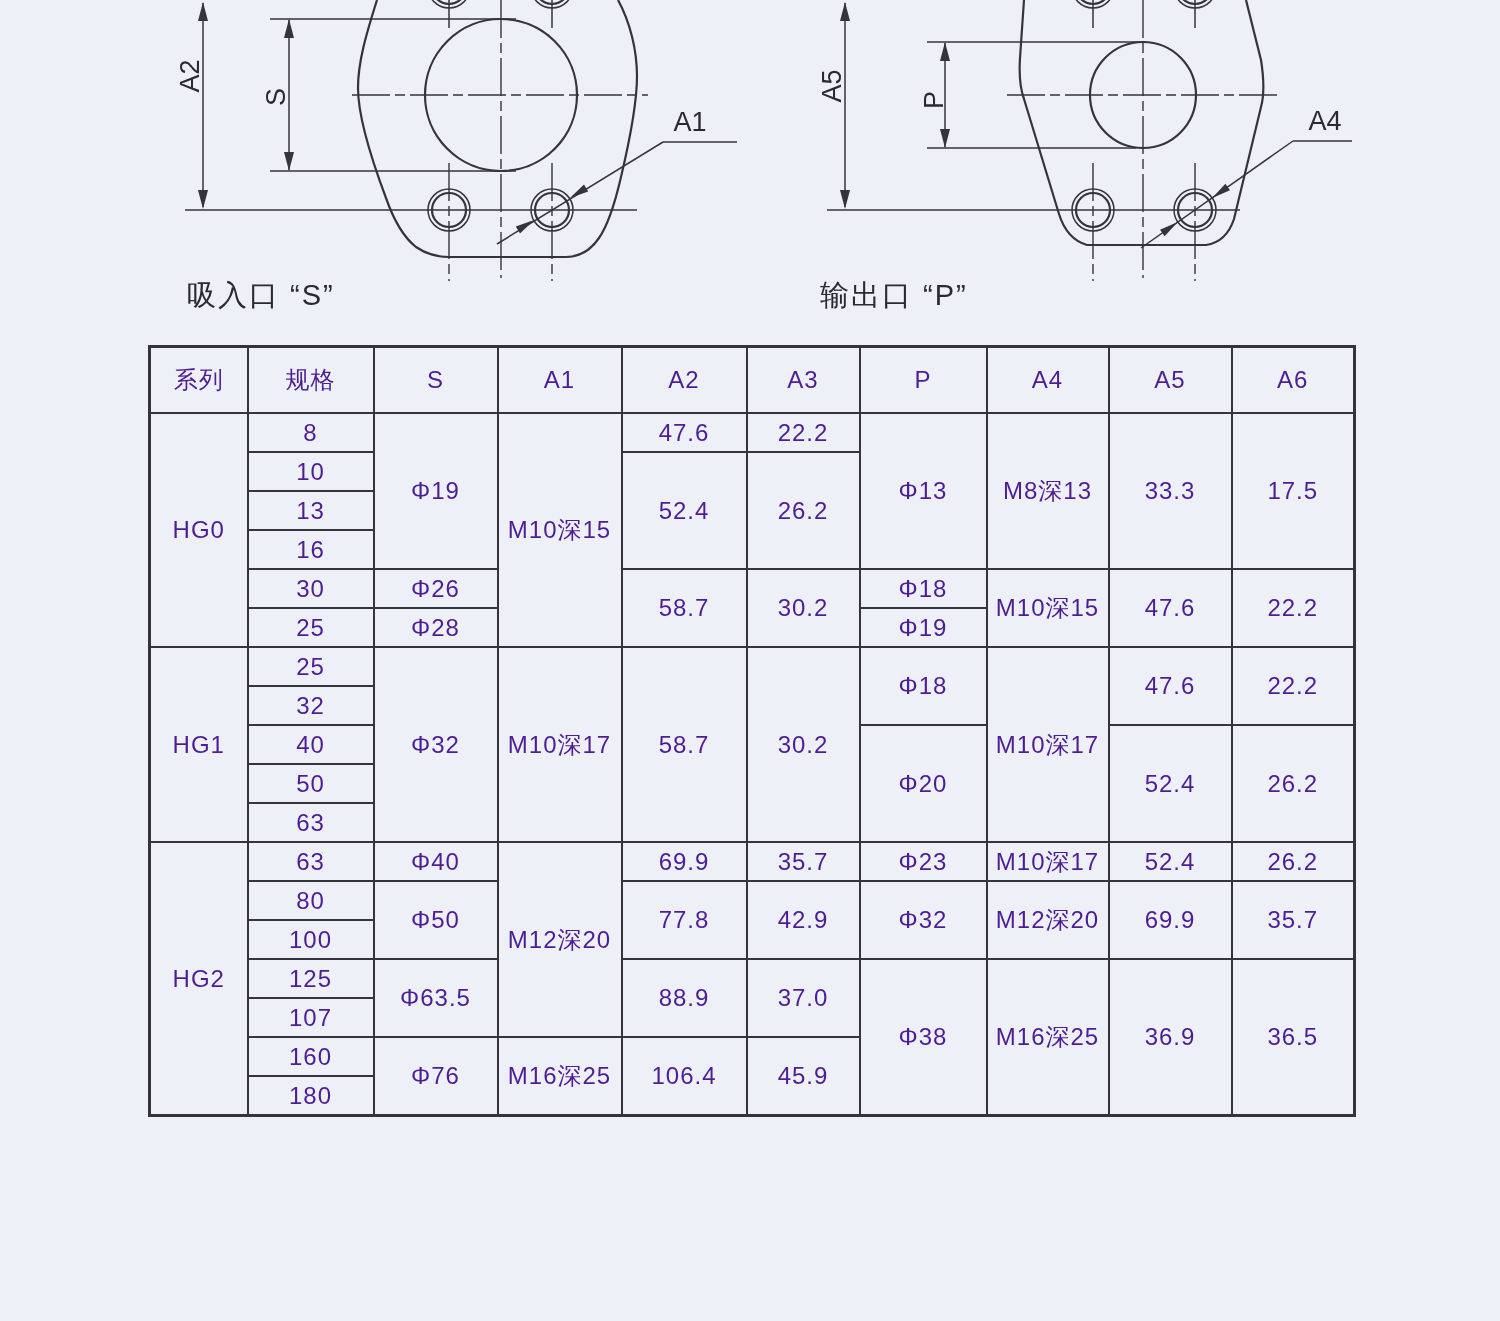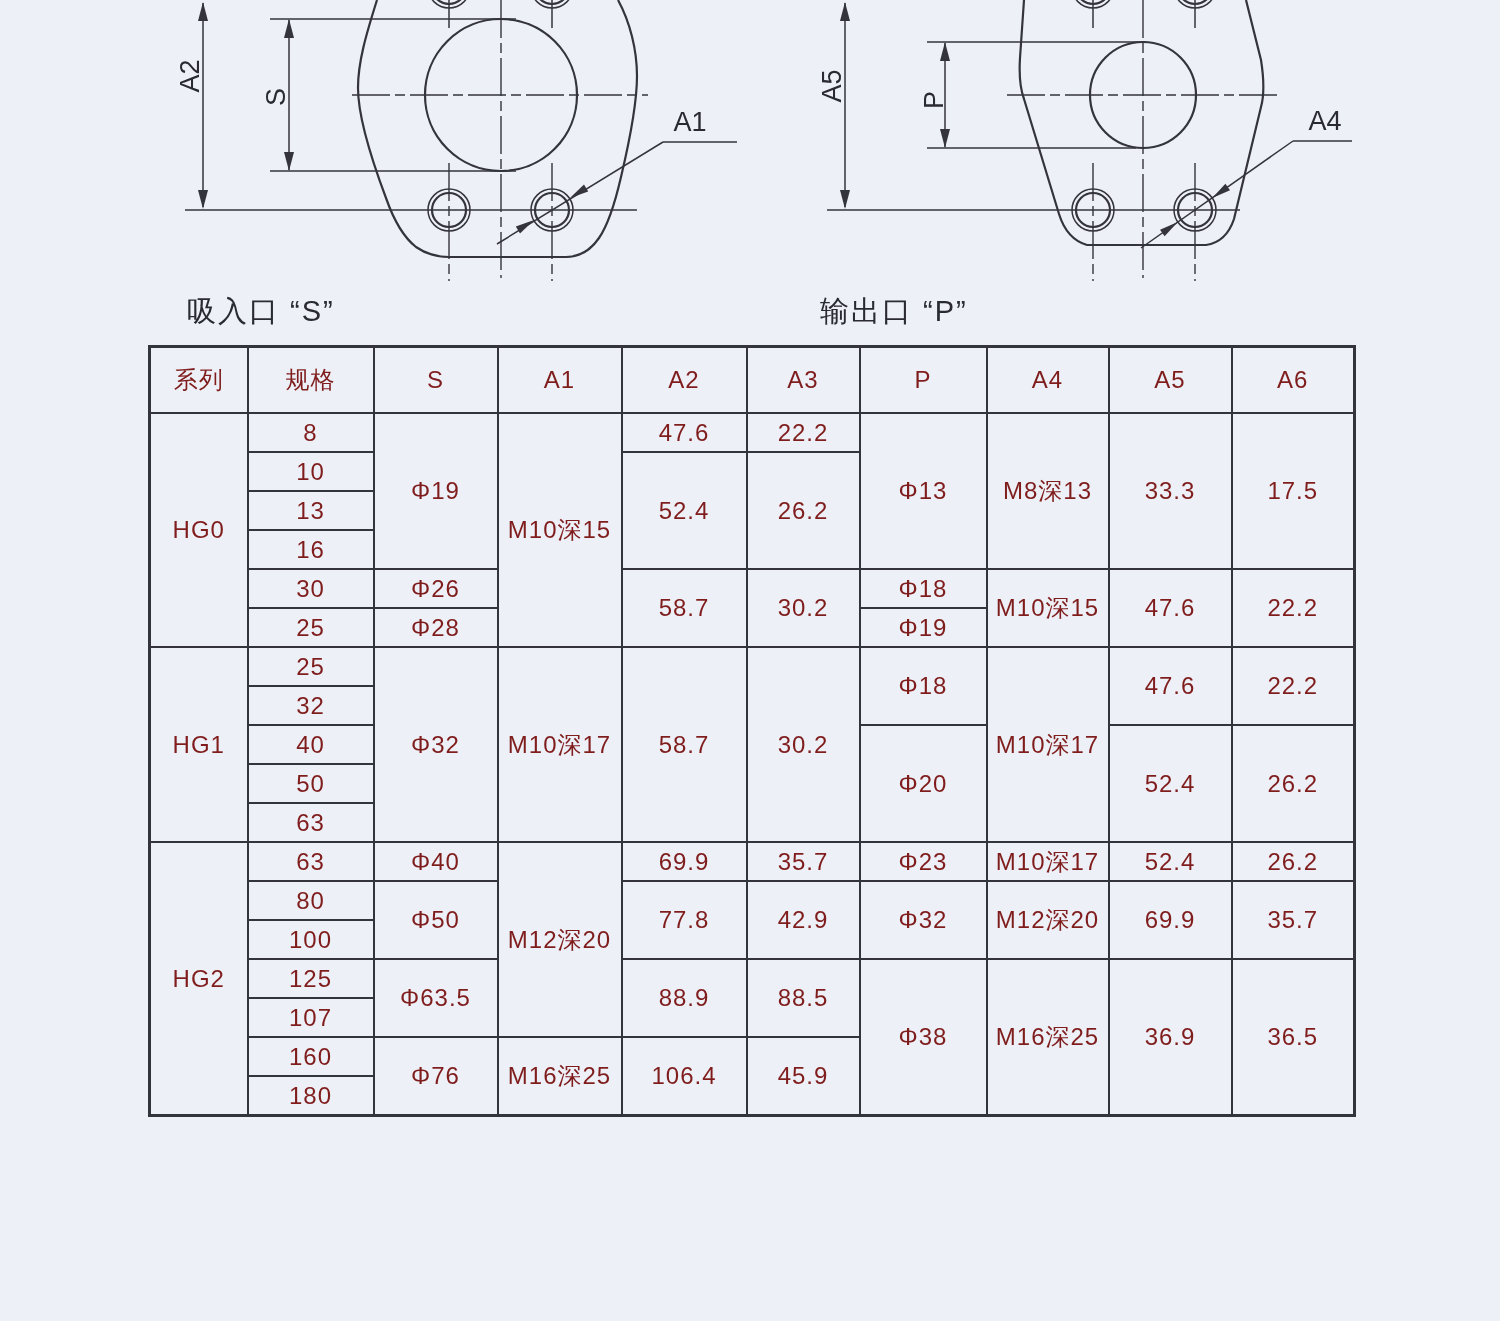--- a/index.html
+++ b/index.html
@@ -7,28 +7,28 @@
   #stage { position:relative; width:1500px; height:1321px; background:#eef0f7; overflow:hidden; }
 
   
   #drawings { position:absolute; left:0; top:0; width:1500px; height:335px; }
   .ln   { stroke:#34343c; stroke-width:2.2; fill:none; }
   .thin { stroke:#34343c; stroke-width:1.5; fill:none; }
   .cl   { stroke:#34343c; stroke-width:1.4; fill:none; stroke-dasharray:38 5 10 5; }
   .arr  { fill:#34343c; stroke:none; }
   .dimtext { fill:#2a2a32; font-size:27px; font-family:"Liberation Sans","DejaVu Sans",sans-serif; }
 
-  .caption { position:absolute; top:276px; font-size:29px; color:#2a2a32; letter-spacing:2px;margin-top:16px; }
+  .caption { position:absolute; top:276px; font-size:29px; color:#2a2a32; letter-spacing:2px; }
   #caption-suction { left:187px; }
   #caption-outlet  { left:820px; }
 
   
   #spec-table-wrap { position:absolute; left:148px; top:345px; }
   table.spec { border-collapse:collapse; table-layout:fixed; width:1205px;
-               border:3px solid #34343c; color:#7f1d1d; }
+               border:3px solid #34343c; color:#4c1d95; }
   table.spec th, table.spec td {
       border:2px solid #34343c; text-align:center; vertical-align:middle;
       padding:0; font-weight:normal; font-size:24px; letter-spacing:1px;
       overflow:hidden; white-space:nowrap;
   }
   table.spec th { height:64px; }
   table.spec td { height:37px; }
 </style>
 </head>
 <body>
@@ -239,21 +239,21 @@
         <td rowspan="2">69.9</td>
         <td rowspan="2">35.7</td>
       </tr>
       <tr>
         <td>100</td>
       </tr>
       <tr>
         <td>125</td>
         <td rowspan="2">Φ63.5</td>
         <td rowspan="2">88.9</td>
-        <td rowspan="2">88.5</td>
+        <td rowspan="2">37.0</td>
         <td rowspan="4">Φ38</td>
         <td rowspan="4">M16深25</td>
         <td rowspan="4">36.9</td>
         <td rowspan="4">36.5</td>
       </tr>
       <tr>
         <td>107</td>
       </tr>
       <tr>
         <td>160</td>

